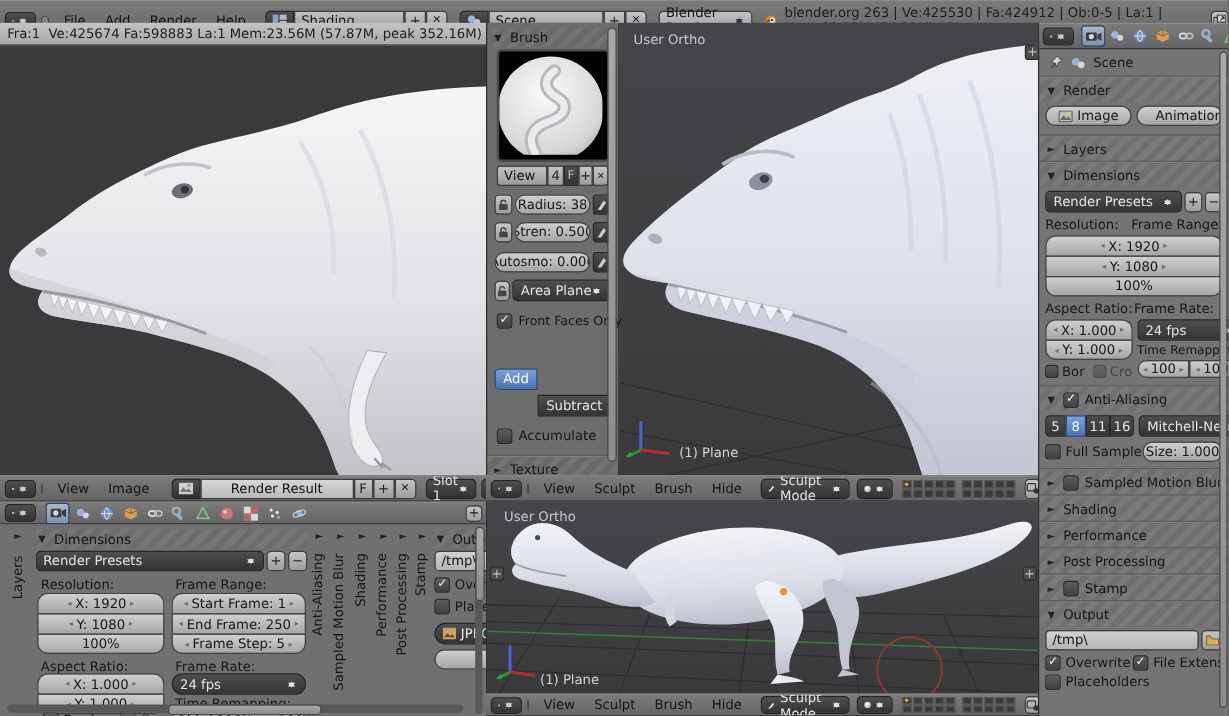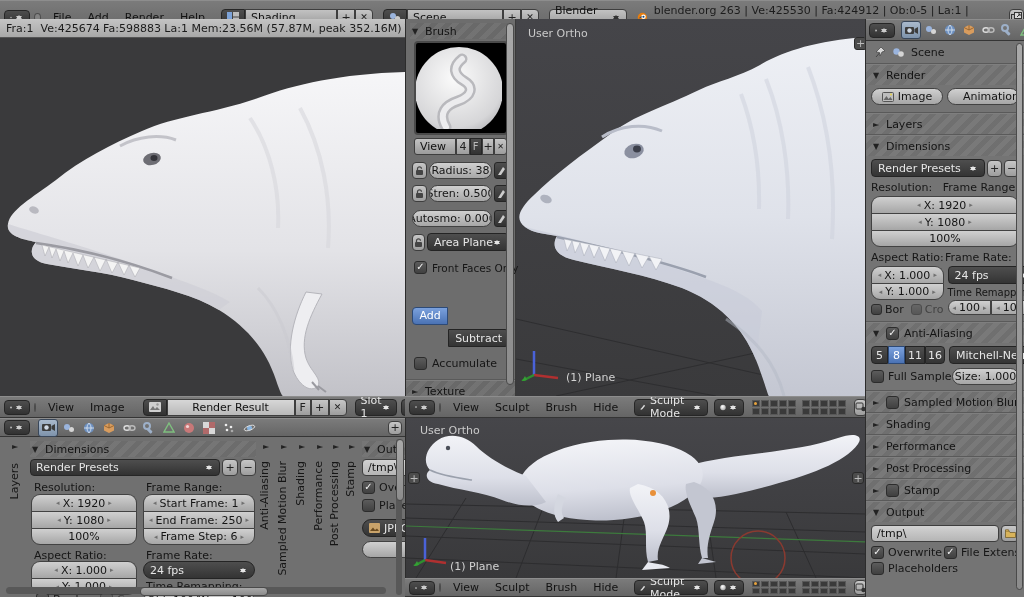--- a/index.html
+++ b/index.html
@@ -313,21 +313,21 @@
         <span>100%</span>
       </div>
     <span class="abs lbl" style="left:146px;top:44px;">Frame Range:</span>
     <div class="abs rbtn num grp-top" style="left:143px;top:57px;width:112px;">
         <span>Start Frame: 1</span>
       </div>
     <div class="abs rbtn num grp-mid" style="left:143px;top:74px;width:112px;">
         <span>End Frame: 250</span>
       </div>
     <div class="abs rbtn num grp-bot" style="left:143px;top:91px;width:112px;">
-        <span>Frame Step: 6</span>
+        <span>Frame Step: 5</span>
       </div>
     <span class="abs lbl" style="left:34px;top:112px;">Aspect Ratio:</span>
     <div class="abs rbtn num grp-top" style="left:31px;top:124px;width:106px;">
         <span>X: 1.000</span>
       </div>
     <div class="abs rbtn num grp-bot" style="left:31px;top:141px;width:106px;">
         <span>Y: 1.000</span>
       </div>
     <span class="abs lbl" style="left:146px;top:112px;">Frame Rate:</span>
     <div class="abs rdark" style="left:143px;top:124px;width:112px;">

